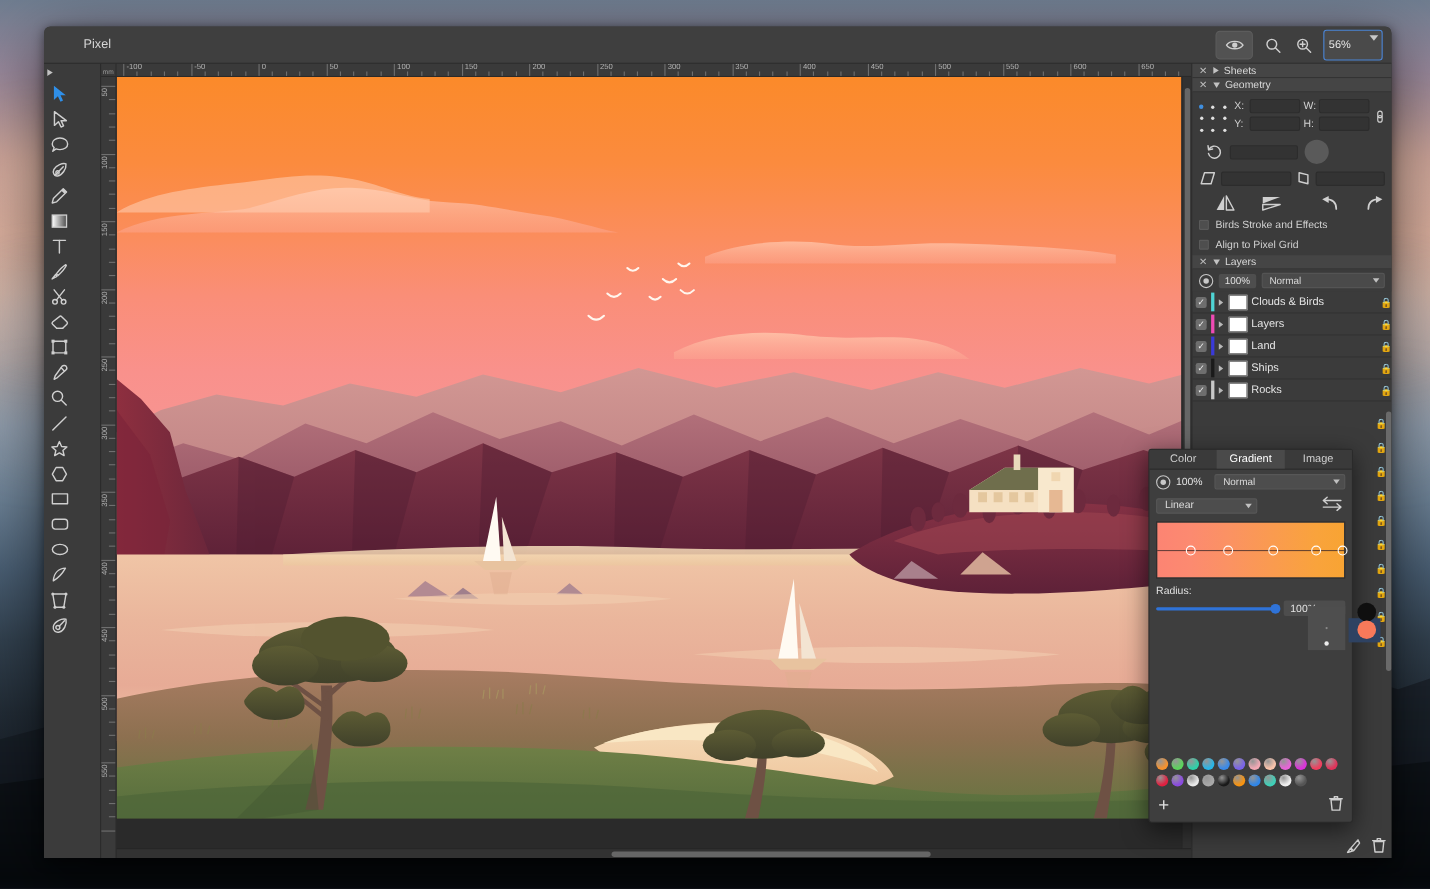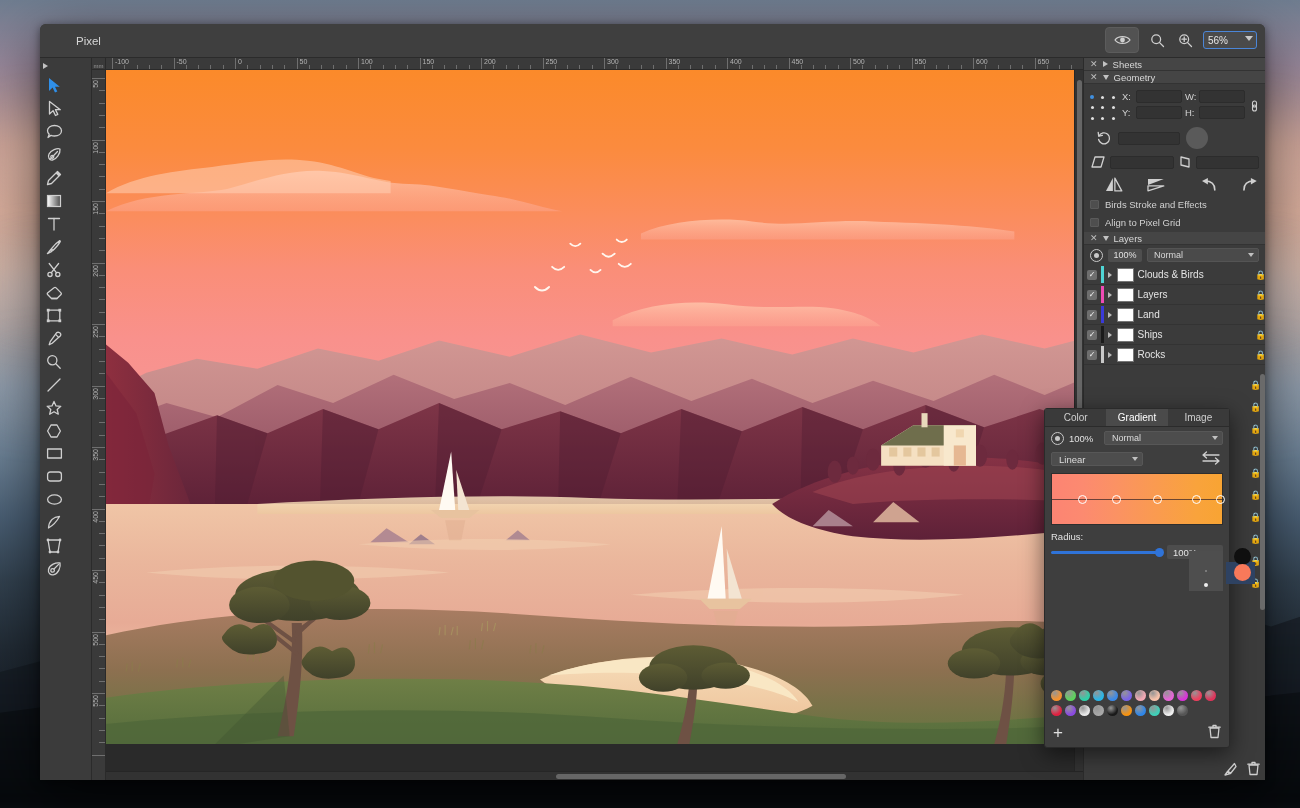--- a/index.html
+++ b/index.html
@@ -86,21 +86,21 @@
     border-bottom:1px solid #2b2b2b;
   }
   #move-label { margin-left:36px; color:#d6d6d6; font-size:11.5px; }
   #tool-right { position:absolute; right:8px; top:3px; display:flex; align-items:center; gap:8px; }
   .tbtn {
     width:34px; height:26px; background:#525252; border:1px solid #5c5c5c;
     border-radius:4px; display:flex; align-items:center; justify-content:center;
   }
   .mag { width:20px; height:22px; display:flex; align-items:center; justify-content:center; }
   #zoom-select {
-    width:54px; height:18px; background:#4a4a4a; border:1px solid #4b86d8;
+    width:54px; height:28px; background:#4a4a4a; border:1px solid #4b86d8;
     border-radius:3px; color:#e4e4e4; font-size:10px;
     display:flex; align-items:center; padding-left:4px; position:relative;
   }
   #zoom-arrow { position:absolute; right:3px; top:4px; width:0;height:0;
     border-left:4px solid transparent;border-right:4px solid transparent;border-top:5px solid #c8c8c8; }
 
   
   #body-row { flex:1; display:flex; min-height:0; }
 
   

